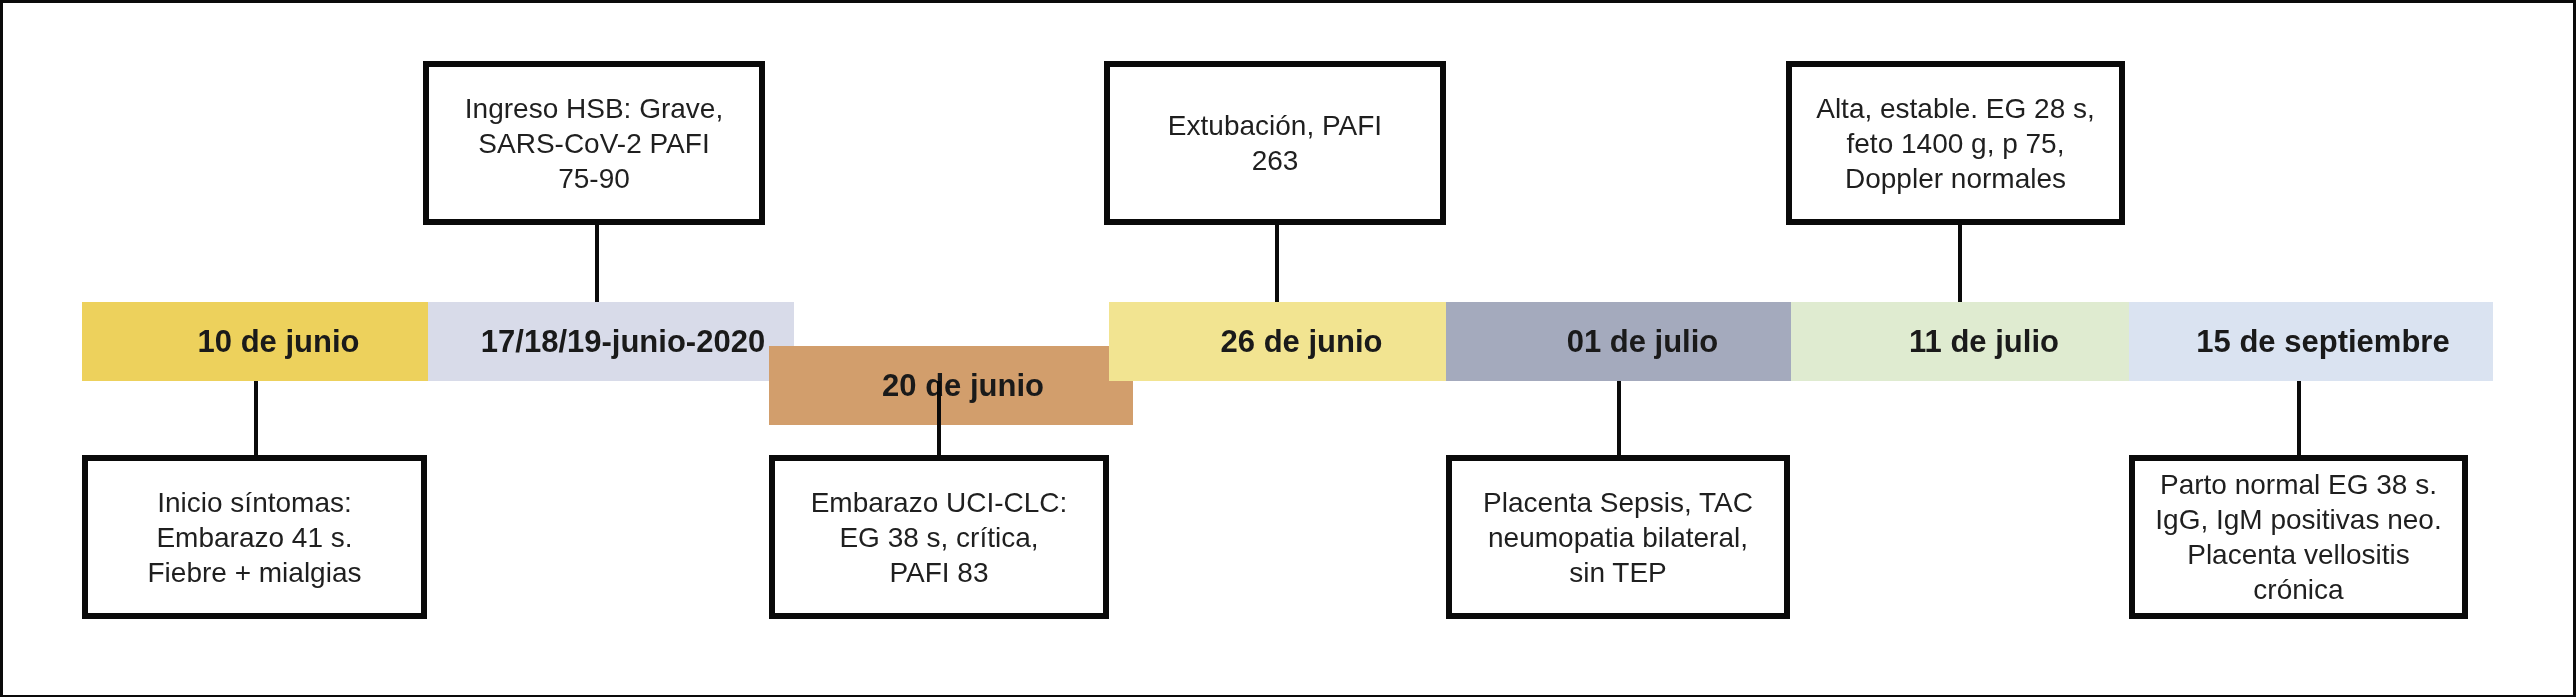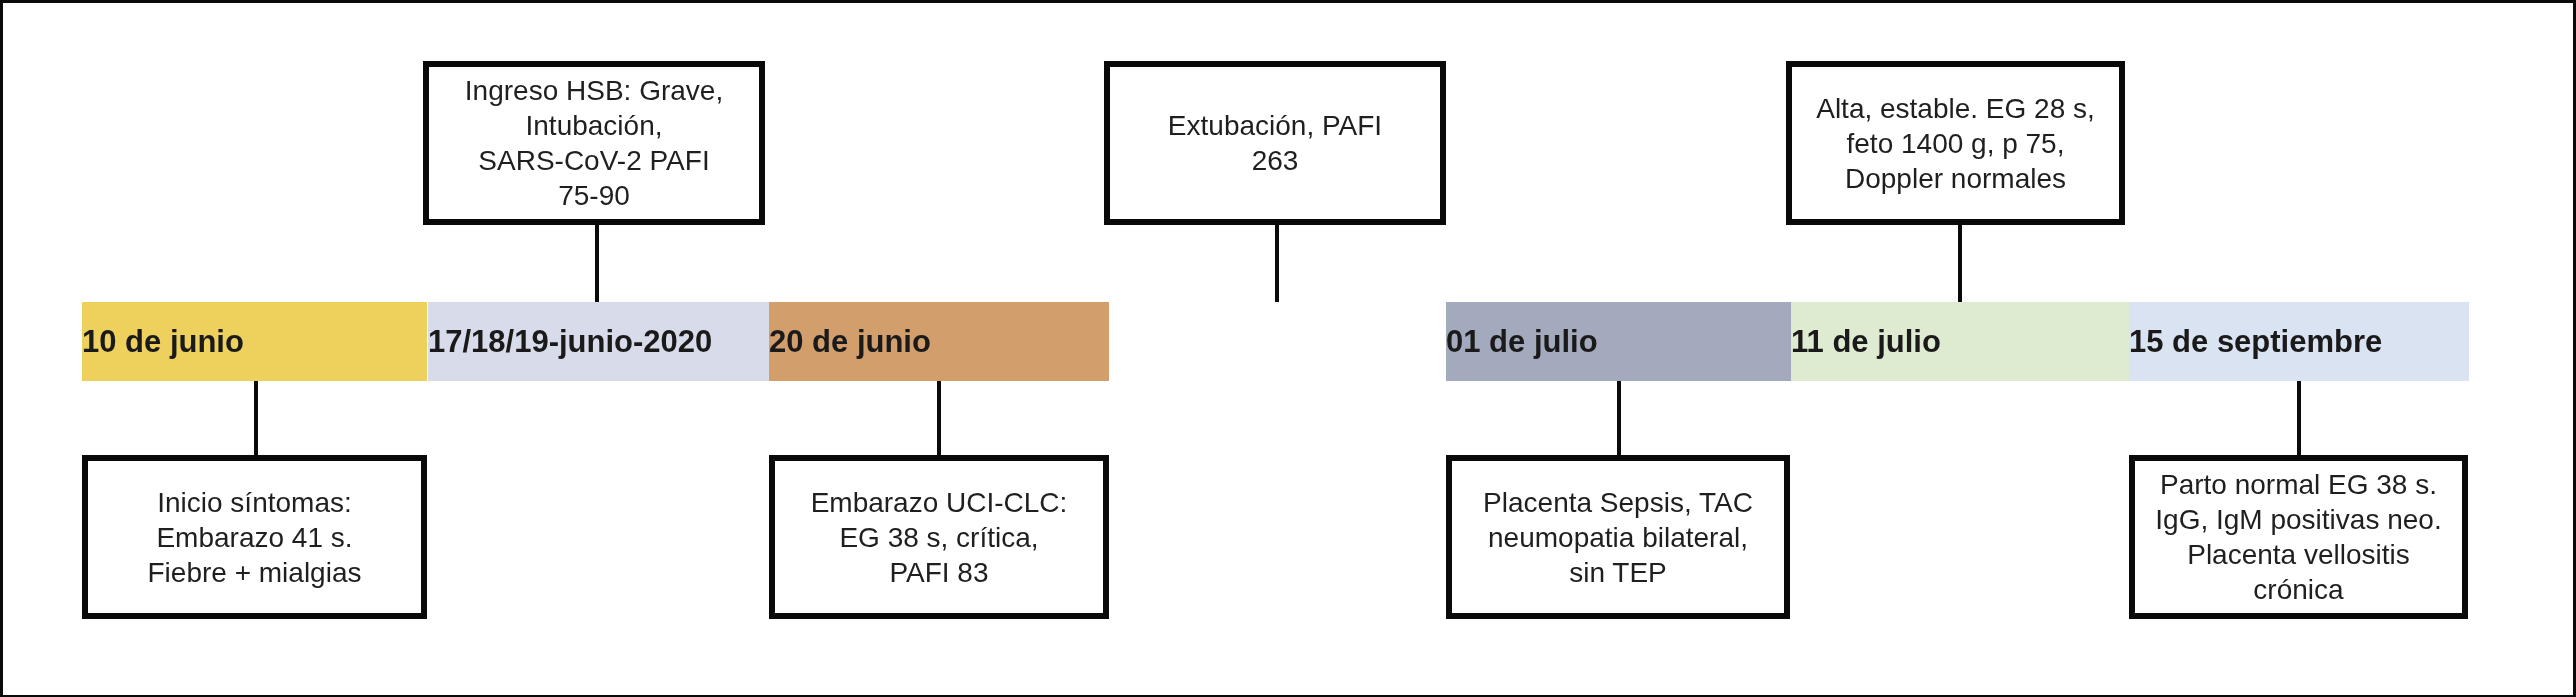--- a/index.html
+++ b/index.html
@@ -17,20 +17,22 @@
     box-sizing: border-box;
     overflow: hidden;
   }
   
   .seg {
     position: absolute;
     top: 299px;
     height: 79px;
     display: flex;
     align-items: center;
+    justify-content: center;
+    padding-left: 24px;
   }
   .seg-label {
     font-size: 31px;
     font-weight: 700;
     color: #1a1a1a;
     letter-spacing: 0px;
     white-space: nowrap;
   }
   
   .callout {
@@ -65,22 +67,25 @@
 <body>
 
 <div class="frame">
 
   <div class="seg" style="left: 79px; width: 345px; background-color: rgb(237, 209, 92);">
     <span class="seg-label">10 de junio</span>
   </div>
   <div class="seg" style="left: 425px; width: 342px; background-color: rgb(216, 219, 233);">
     <span class="seg-label">17/18/19-junio-2020</span>
   </div>
-  <div class="seg" style="left: 766px; width: 340px; background-color: rgb(210, 158, 108);">
+  <div class="seg" style="left: 766px; width: 340px; background-color: rgb(210, 158, 108); margin-top: 44px;">
     <span class="seg-label">20 de junio</span>
+  </div>
+  <div class="seg" style="left: 1106px; width: 337px; background-color: rgb(242, 228, 145);">
+    <span class="seg-label">26 de junio</span>
   </div>
   <div class="seg" style="left: 1443px; width: 345px; background-color: rgb(164, 170, 189);">
     <span class="seg-label">01 de julio</span>
   </div>
   <div class="seg" style="left: 1788px; width: 338px; background-color: rgb(223, 235, 208);">
     <span class="seg-label">11 de julio</span>
   </div>
   <div class="seg" style="left: 2126px; width: 340px; background-color: rgb(218, 227, 241);">
     <span class="seg-label">15 de septiembre</span>
   </div>
@@ -90,21 +95,20 @@
   <div class="connector top" style="left:1955px"></div>
 
   <div class="connector bottom" style="left:251px"></div>
   <div class="connector bottom" style="left:934px"></div>
   <div class="connector bottom" style="left:1614px"></div>
   <div class="connector bottom" style="left:2294px"></div>
 
   <div class="callout top" style="left:420px;width:342px">
     <div class="callout-text">
       <div>Ingreso HSB: Grave,</div>
-      <div>Intubación,</div>
       <div>SARS-CoV-2 PAFI</div>
       <div>75-90</div>
     </div>
   </div>
   <div class="callout top" style="left:1101px;width:342px">
     <div class="callout-text">
       <div>Extubación, PAFI</div>
       <div>263</div>
     </div>
   </div>

